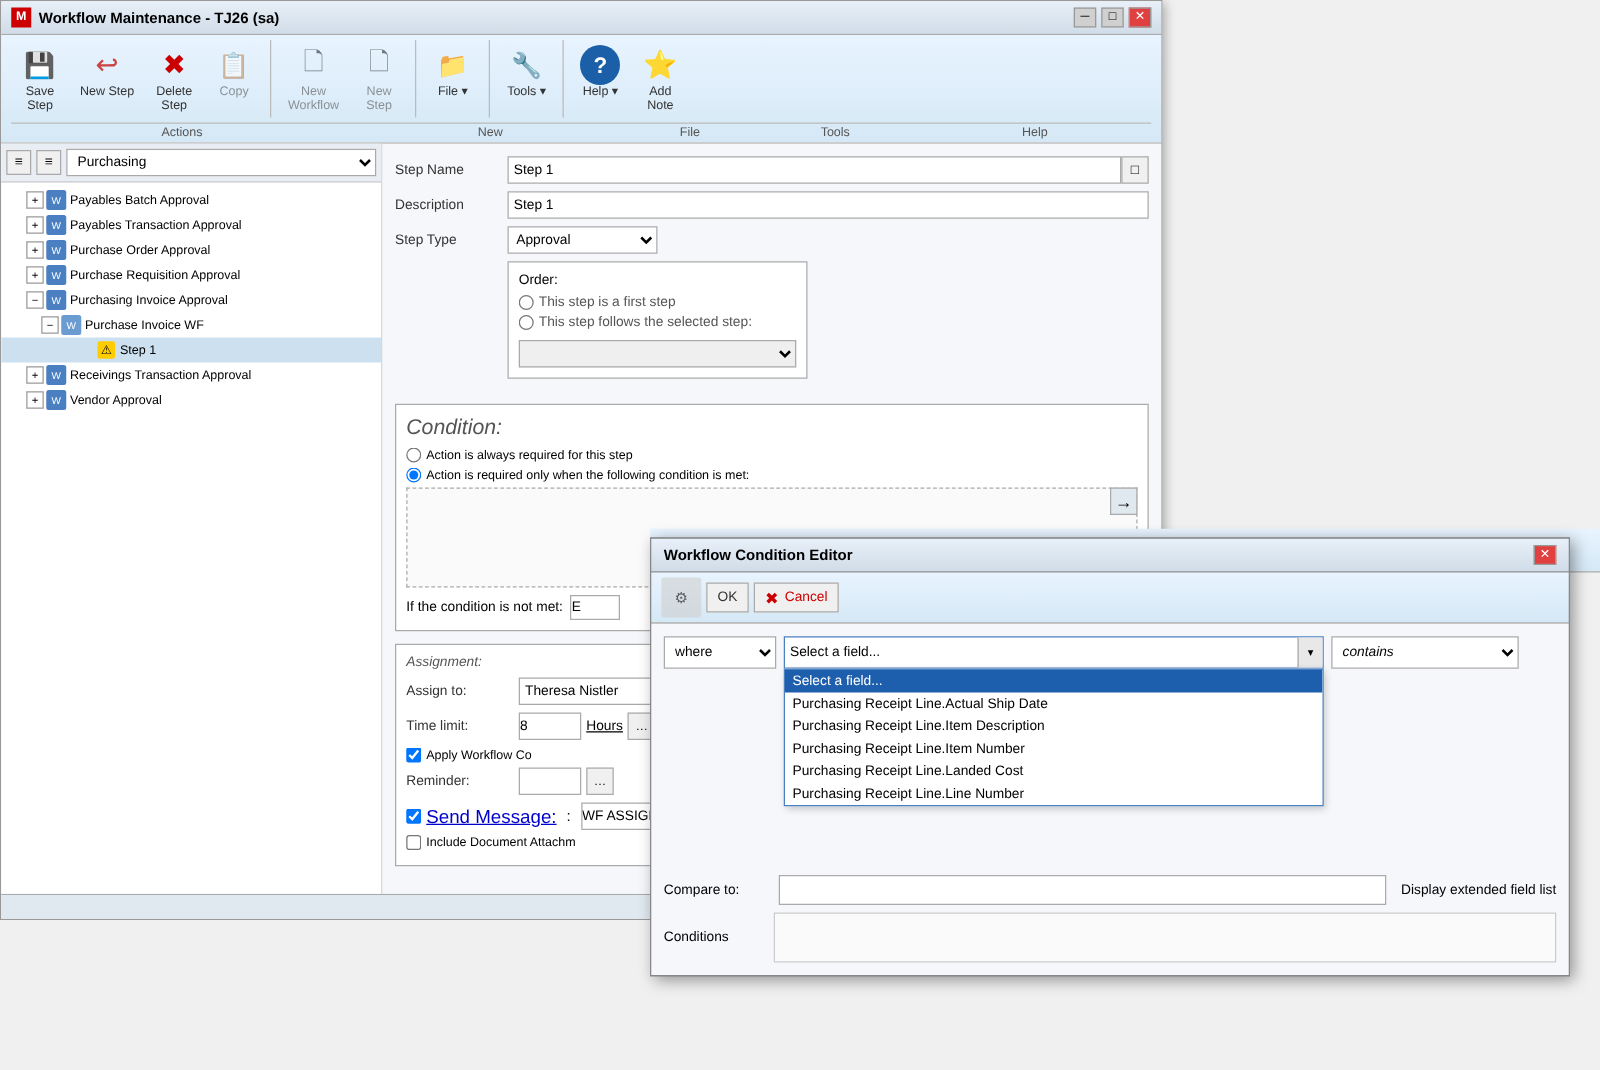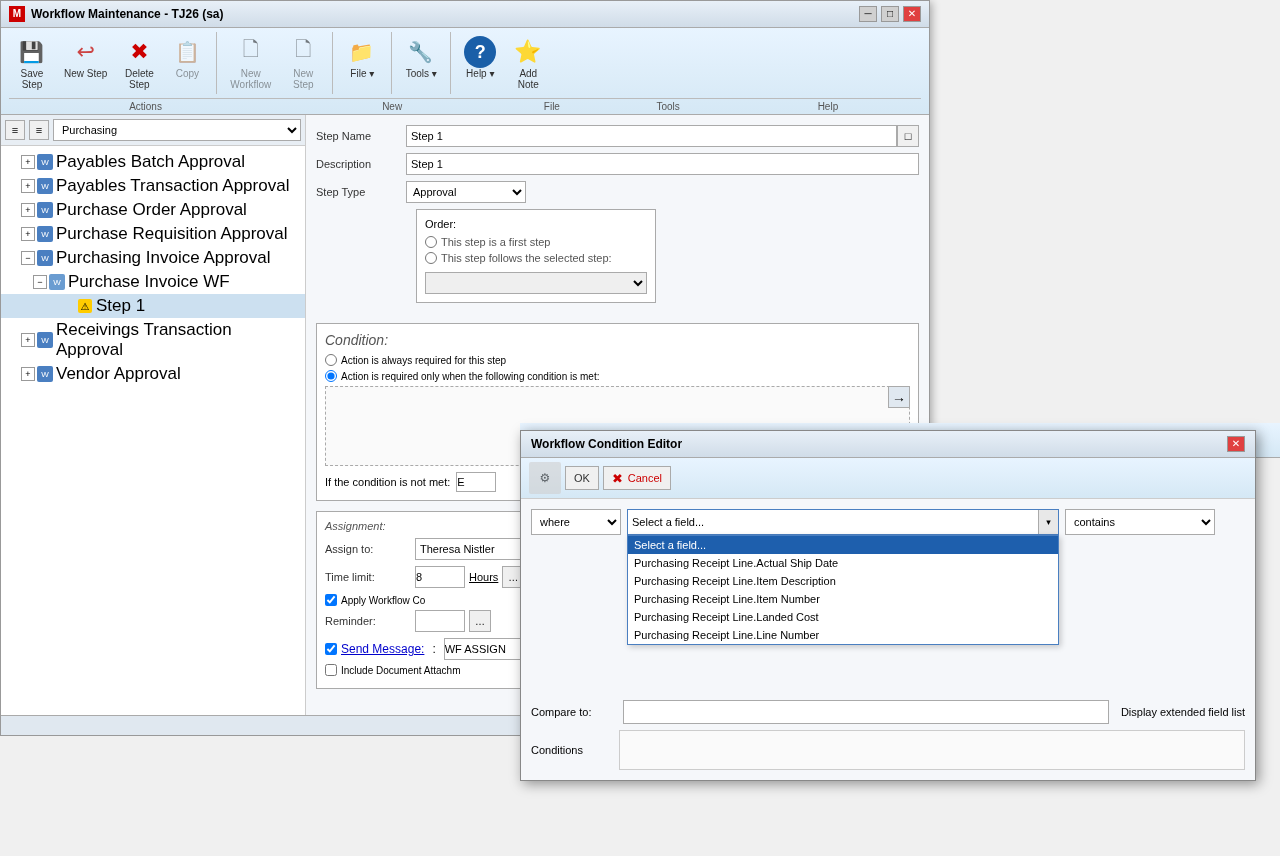--- a/index.html
+++ b/index.html
@@ -185,21 +185,21 @@
       font-size: 8px;
       color: white;
     }
     .warning-icon {
       width: 14px; height: 14px;
       background: #ffcc00;
       border-radius: 2px;
       display: flex; align-items: center; justify-content: center;
       font-size: 10px;
     }
-    .tree-label { font-size: 17px; color: #000; }
+    .tree-label { font-size: 10px; color: #000; }
 
     
     .right-panel {
       flex: 1;
       padding: 10px;
       background: #f5f7fa;
       overflow-y: auto;
     }
     .form-row {
       display: flex;
@@ -252,21 +252,21 @@
     .radio-row input[type="radio"] { width: 12px; height: 12px; }
     .radio-label { font-size: 11px; color: #555; }
 
     
     .condition-box {
       border: 1px solid #aaa;
       background: white;
       padding: 8px;
       margin-bottom: 10px;
     }
-    .condition-title { font-size: 14px; margin-bottom: 6px; font-style: italic; color: #555; }
+    .condition-title { font-size: 17px; margin-bottom: 6px; font-style: italic; color: #555; }
     .condition-textarea {
       width: 100%;
       height: 80px;
       border: 1px dashed #aaa;
       background: #fafafa;
       resize: none;
       font-size: 11px;
       padding: 4px;
     }
     .condition-note { font-size: 11px; margin-top: 6px; display: flex; align-items: center; gap: 6px; }
@@ -361,20 +361,21 @@
       position: relative;
       flex: 1;
     }
     .cond-operator-select {
       width: 150px;
       height: 26px;
       border: 1px solid #aaa;
       background: white;
       font-size: 11px;
       padding: 0 4px;
+      font-style: italic;
     }
 
     
     .field-dropdown {
       position: absolute;
       top: 26px;
       left: 0;
       width: 100%;
       background: white;
       border: 1px solid #4a7fc1;
@@ -449,21 +450,21 @@
     }
 
     .checkbox-row {
       display: flex;
       align-items: center;
       gap: 4px;
       margin-bottom: 4px;
     }
     .checkbox-row input[type="checkbox"] { width: 12px; height: 12px; }
     .checkbox-label { font-size: 10px; }
-    .link-label { color: #0000cc; text-decoration: underline; font-size: 12px; }
+    .link-label { color: #0000cc; text-decoration: underline; font-size: 15px; }
   </style>
 </head>
 <body>
 
 <div class="main-window">
 
   <div class="title-bar">
     <div class="title-bar-left">
       <span class="title-icon">M</span>
       <span>Workflow Maintenance  -  TJ26 (sa)</span>
@@ -655,21 +656,21 @@
       </div>
 
       <div class="form-row">
         <span class="form-label">Step Type</span>
         <select class="form-select">
           <option>Approval</option>
           <option>Notification</option>
         </select>
       </div>
 
-      <div style="display:flex;gap:10px;margin-bottom:10px;">
+      <div style="display:flex;margin-bottom:10px;">
 
         <div style="width:90px;flex-shrink:0;"></div>
 
         <div class="order-box" style="width:240px;flex-shrink:0;">
           <div class="order-title">Order:</div>
           <div class="radio-row">
             <input type="radio" name="order" style="">
             <span class="radio-label">This step is a first step</span>
           </div>
           <div class="radio-row">

